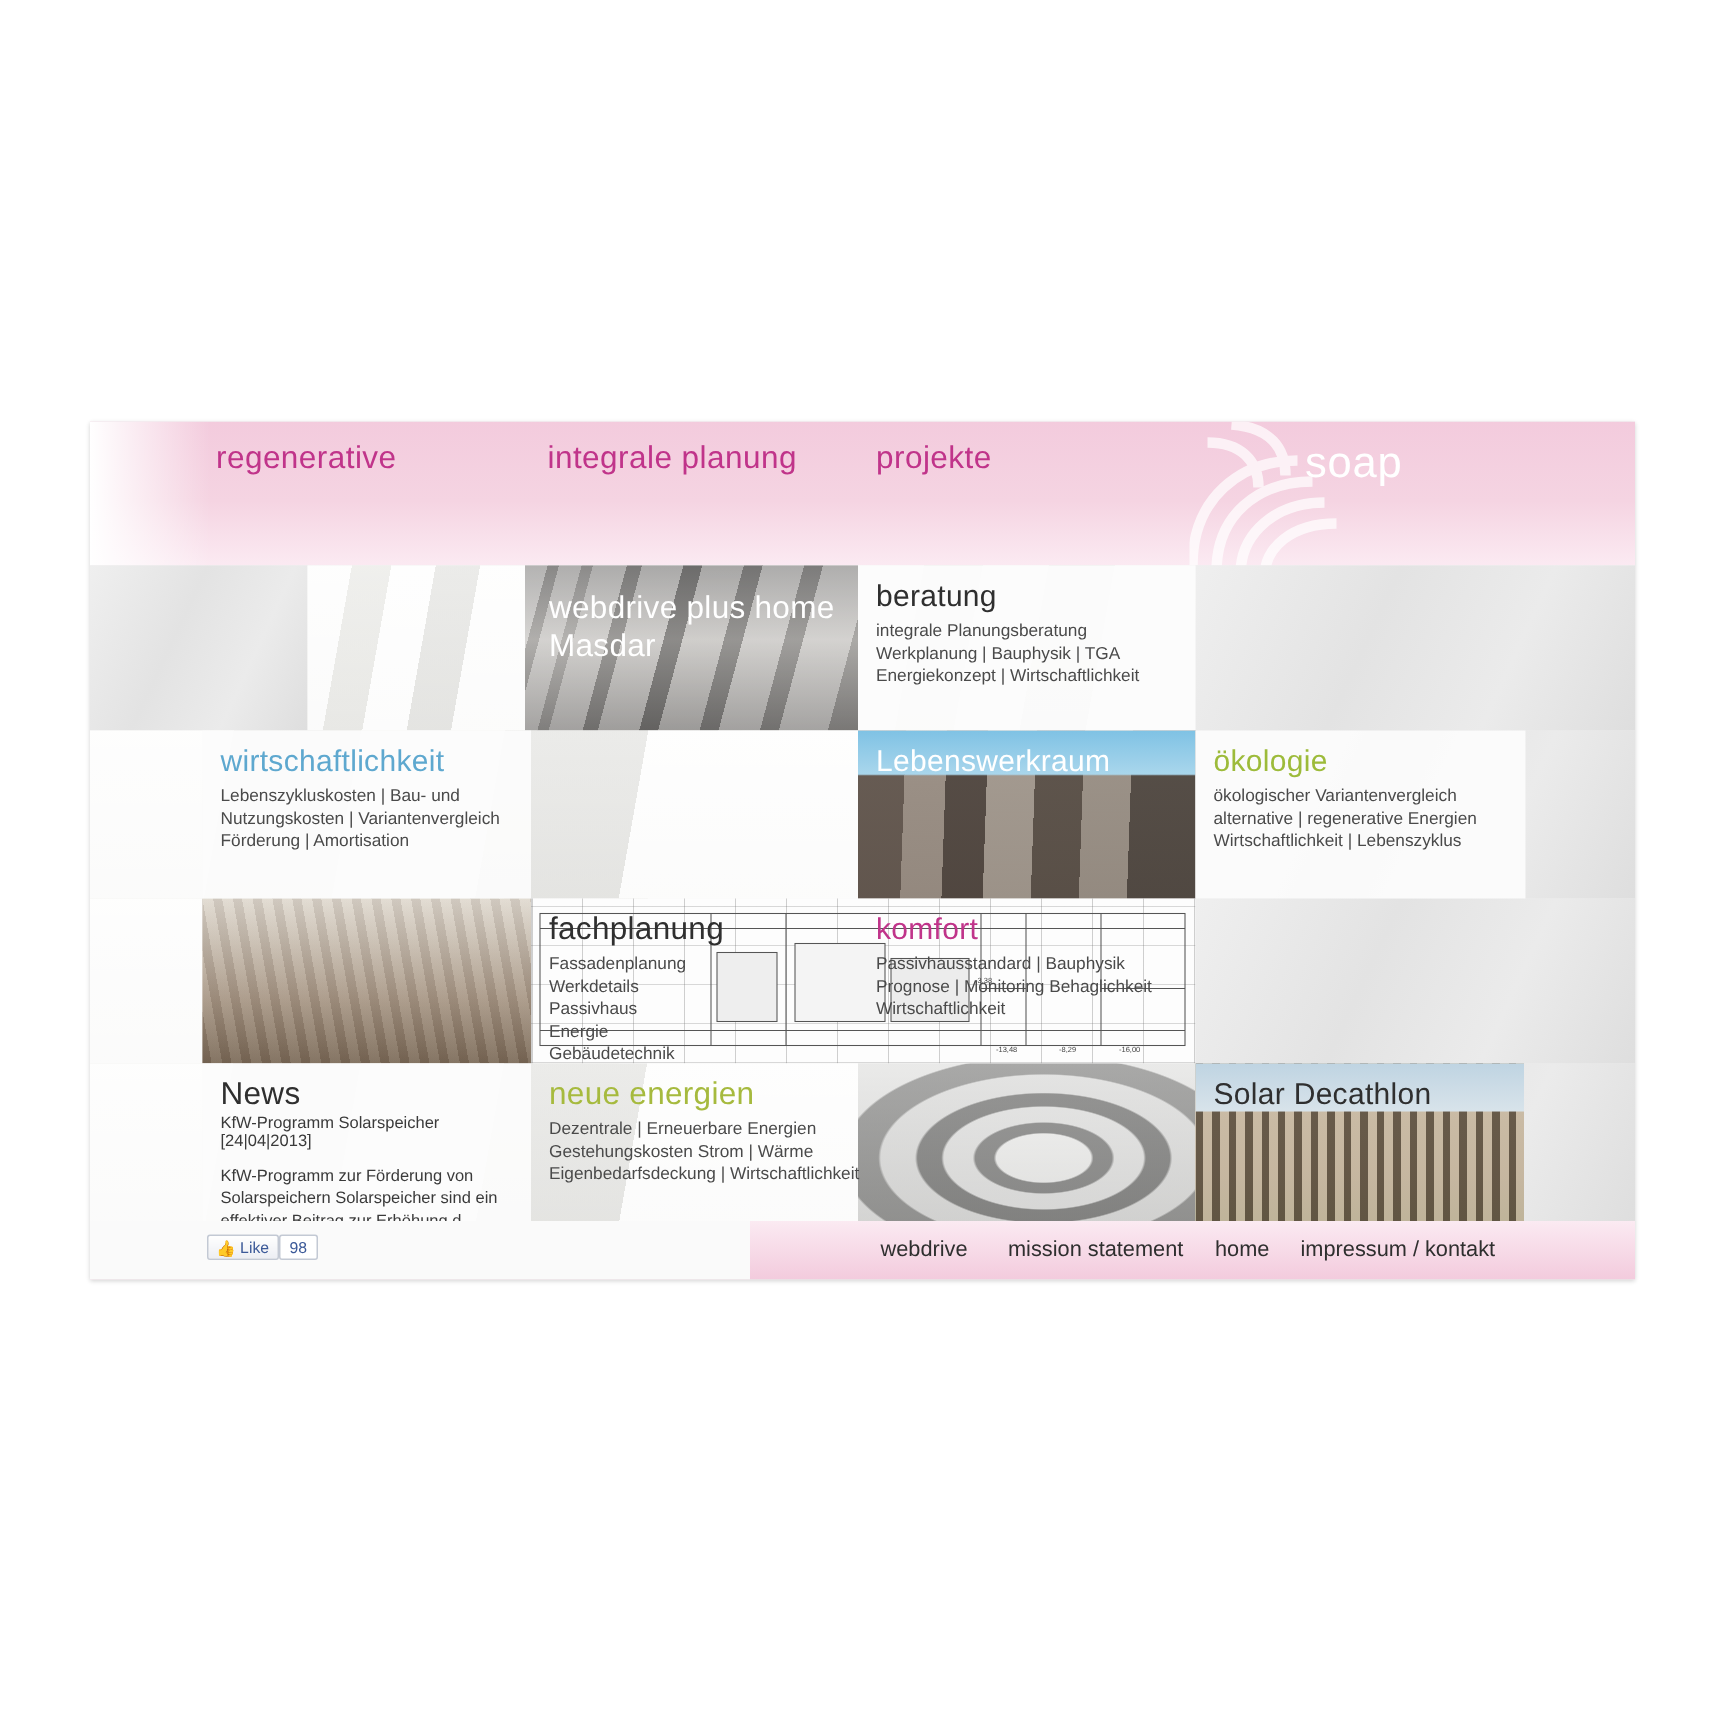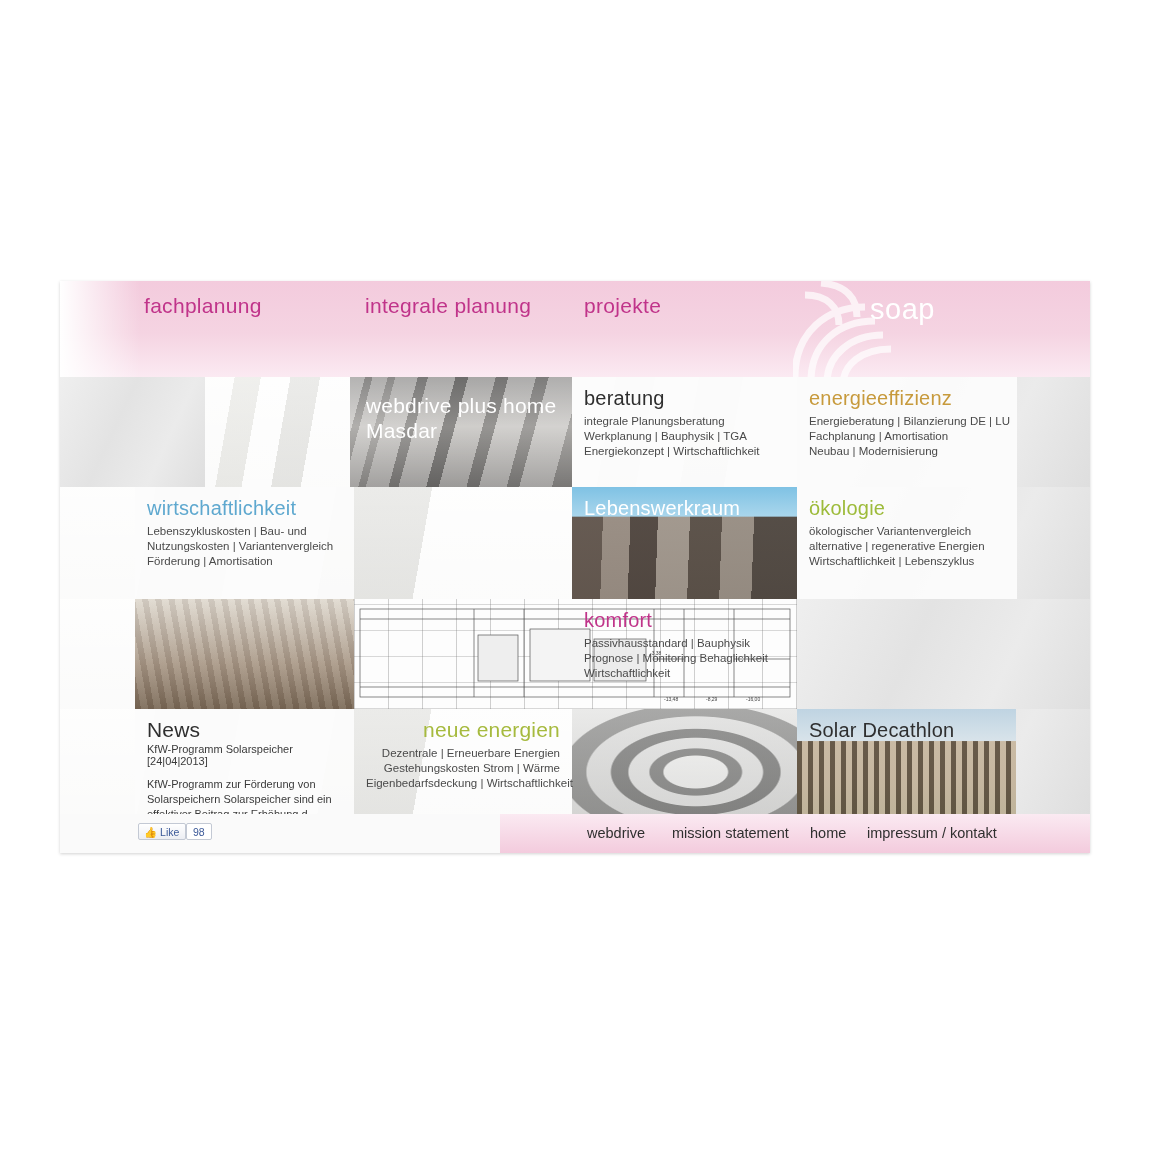--- a/index.html
+++ b/index.html
@@ -227,21 +227,21 @@
   }
 </style>
 </head>
 <body>
 
 <div id="site">
 
   <div class="header">
     <div class="header-left-fade"></div>
 
-    <div class="nav-item n1">fachplanung</div>
+    <div class="nav-item n1">regenerative</div>
     <div class="nav-item n2">integrale planung</div>
     <div class="nav-item n3">projekte</div>
 
     <div class="logo-box">
       <svg width="130" height="110" viewBox="0 0 130 110" fill="none">
         <g stroke="#ffffff" stroke-width="7" fill="none" opacity="0.95">
           <path d="M8 100 C 8 55, 40 30, 78 30"></path>
           <path d="M24 104 C 24 66, 52 44, 88 44"></path>
           <path d="M40 106 C 40 78, 64 58, 96 58"></path>
           <path d="M56 108 C 56 88, 74 72, 104 72"></path>
@@ -306,28 +306,20 @@
 
     <div class="tile light" style="left:512px;top:0;width:225px;height:110px;">
       <h2 class="h-dark">beratung</h2>
       <div class="lines">
         <div>integrale Planungsberatung</div>
         <div>Werkplanung | Bauphysik | TGA</div>
         <div>Energiekonzept | Wirtschaftlichkeit</div>
       </div>
     </div>
 
-    <div class="tile light" style="left:737px;top:0;width:220px;height:110px;">
-      <h2 class="h-orange">energieeffizienz</h2>
-      <div class="lines">
-        <div>Energieberatung | Bilanzierung DE | LU</div>
-        <div>Fachplanung | Amortisation</div>
-        <div>Neubau | Modernisierung</div>
-      </div>
-    </div>
 
     <div class="tile light" style="left:75px;top:110px;width:219px;height:112px;">
       <h2 class="h-blue">wirtschaftlichkeit</h2>
       <div class="lines">
         <div>Lebenszykluskosten | Bau- und</div>
         <div>Nutzungskosten | Variantenvergleich</div>
         <div>Förderung | Amortisation</div>
       </div>
     </div>
 
@@ -338,40 +330,50 @@
     <div class="tile light" style="left:737px;top:110px;width:220px;height:112px;">
       <h2 class="h-green">ökologie</h2>
       <div class="lines">
         <div>ökologischer Variantenvergleich</div>
         <div>alternative | regenerative Energien</div>
         <div>Wirtschaftlichkeit | Lebenszyklus</div>
       </div>
     </div>
 
 
+    <div class="tile clear" style="left:294px;top:222px;width:218px;height:110px;">
+      <h2 class="h-dark" style="font-size:21px;">fachplanung</h2>
+      <div class="lines">
+        <div>Fassadenplanung</div>
+        <div>Werkdetails</div>
+        <div>Passivhaus</div>
+        <div>Energie</div>
+        <div>Gebäudetechnik</div>
+      </div>
+    </div>
 
     <div class="tile clear" style="left:512px;top:222px;width:225px;height:128px;">
       <h2 class="h-magenta">komfort</h2>
       <div class="lines">
         <div>Passivhausstandard | Bauphysik</div>
         <div>Prognose | Monitoring Behaglichkeit</div>
         <div>Wirtschaftlichkeit</div>
       </div>
     </div>
 
     <div class="tile light" style="left:75px;top:332px;width:219px;height:105px;">
       <h2 class="h-dark" style="font-size:21px;margin-bottom:2px;">News</h2>
       <div class="news-sub">KfW-Programm Solarspeicher [24|04|2013]</div>
       <div class="news-body">
         <span>KfW-Programm zur Förderung von Solarspeichern Solarspeicher sind ein effektiver Beitrag zur Erhöhung d...</span>
         <span class="news-more">mehr</span>
       </div>
     </div>
 
-    <div class="tile clear" style="left:294px;top:332px;width:218px;height:105px;text-align:right;">
+    <div class="tile clear" style="left:294px;top:332px;width:218px;height:105px;">
       <h2 class="h-olive" style="font-size:21px;">neue energien</h2>
       <div class="lines">
         <div>Dezentrale | Erneuerbare Energien</div>
         <div>Gestehungskosten Strom | Wärme</div>
         <div>Eigenbedarfsdeckung | Wirtschaftlichkeit</div>
       </div>
     </div>
 
     <div class="tile clear" style="left:737px;top:332px;width:244px;height:105px;">
       <h2 class="h-dark">Solar Decathlon</h2>

